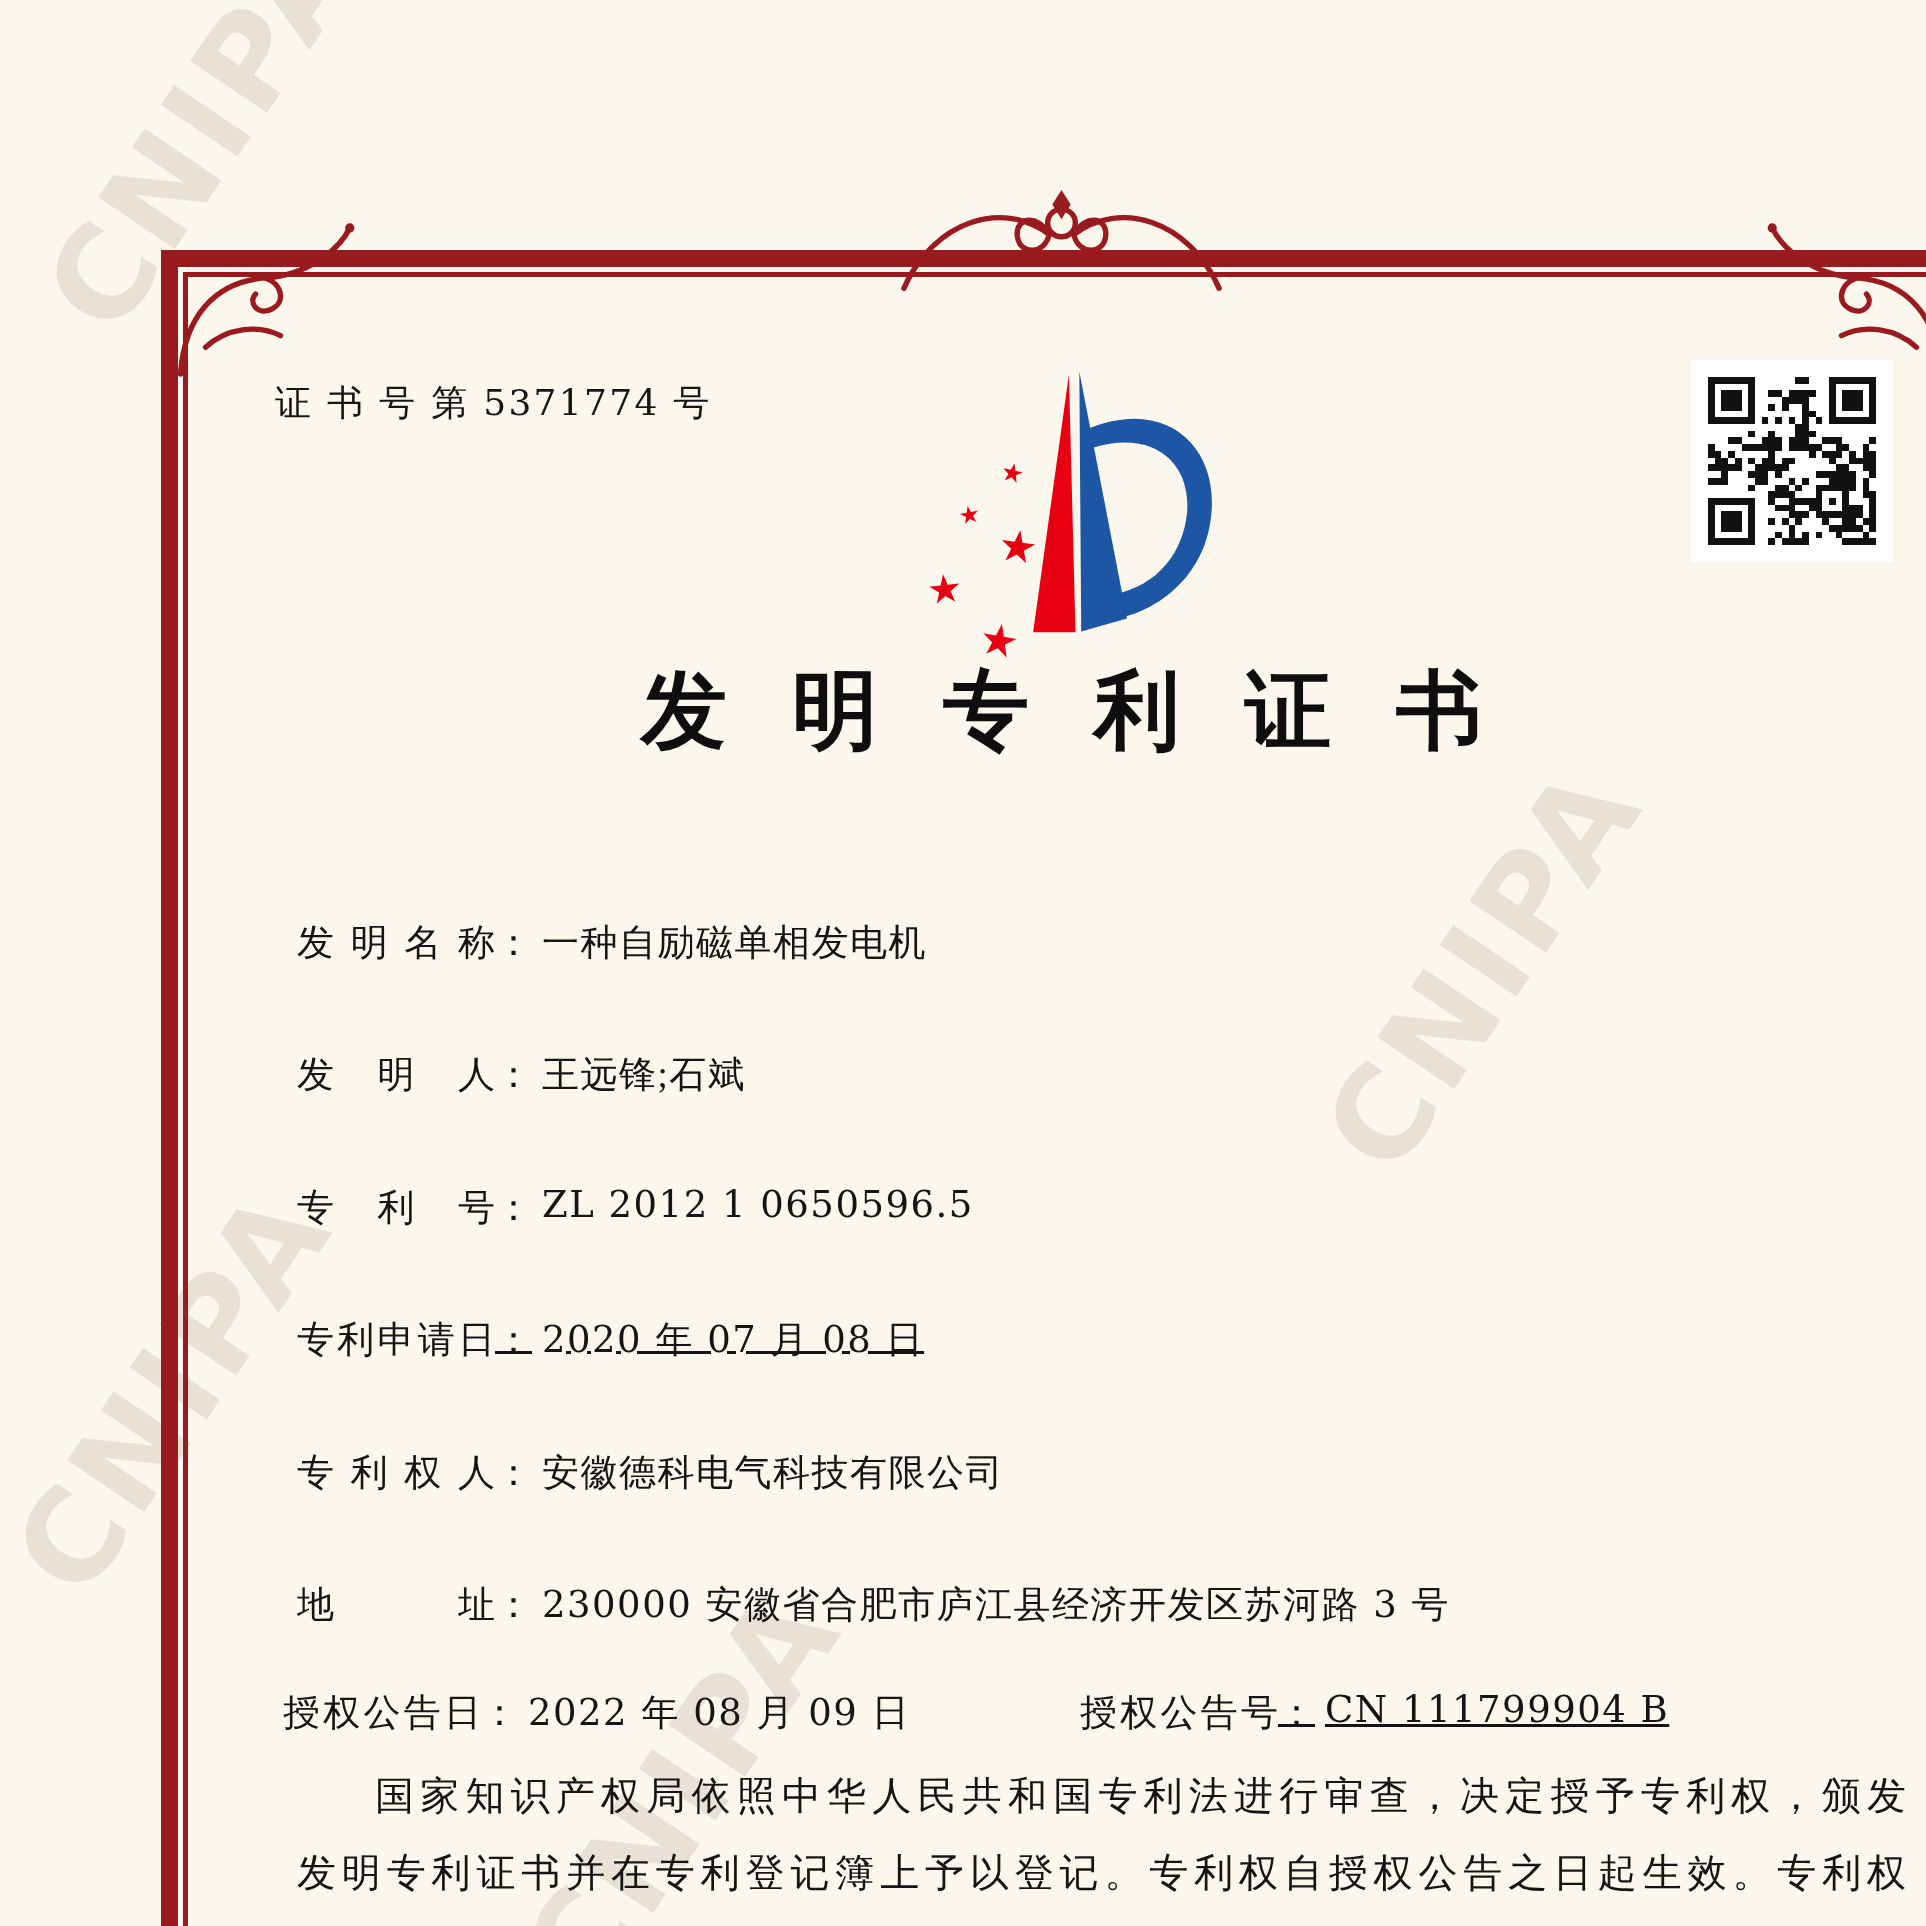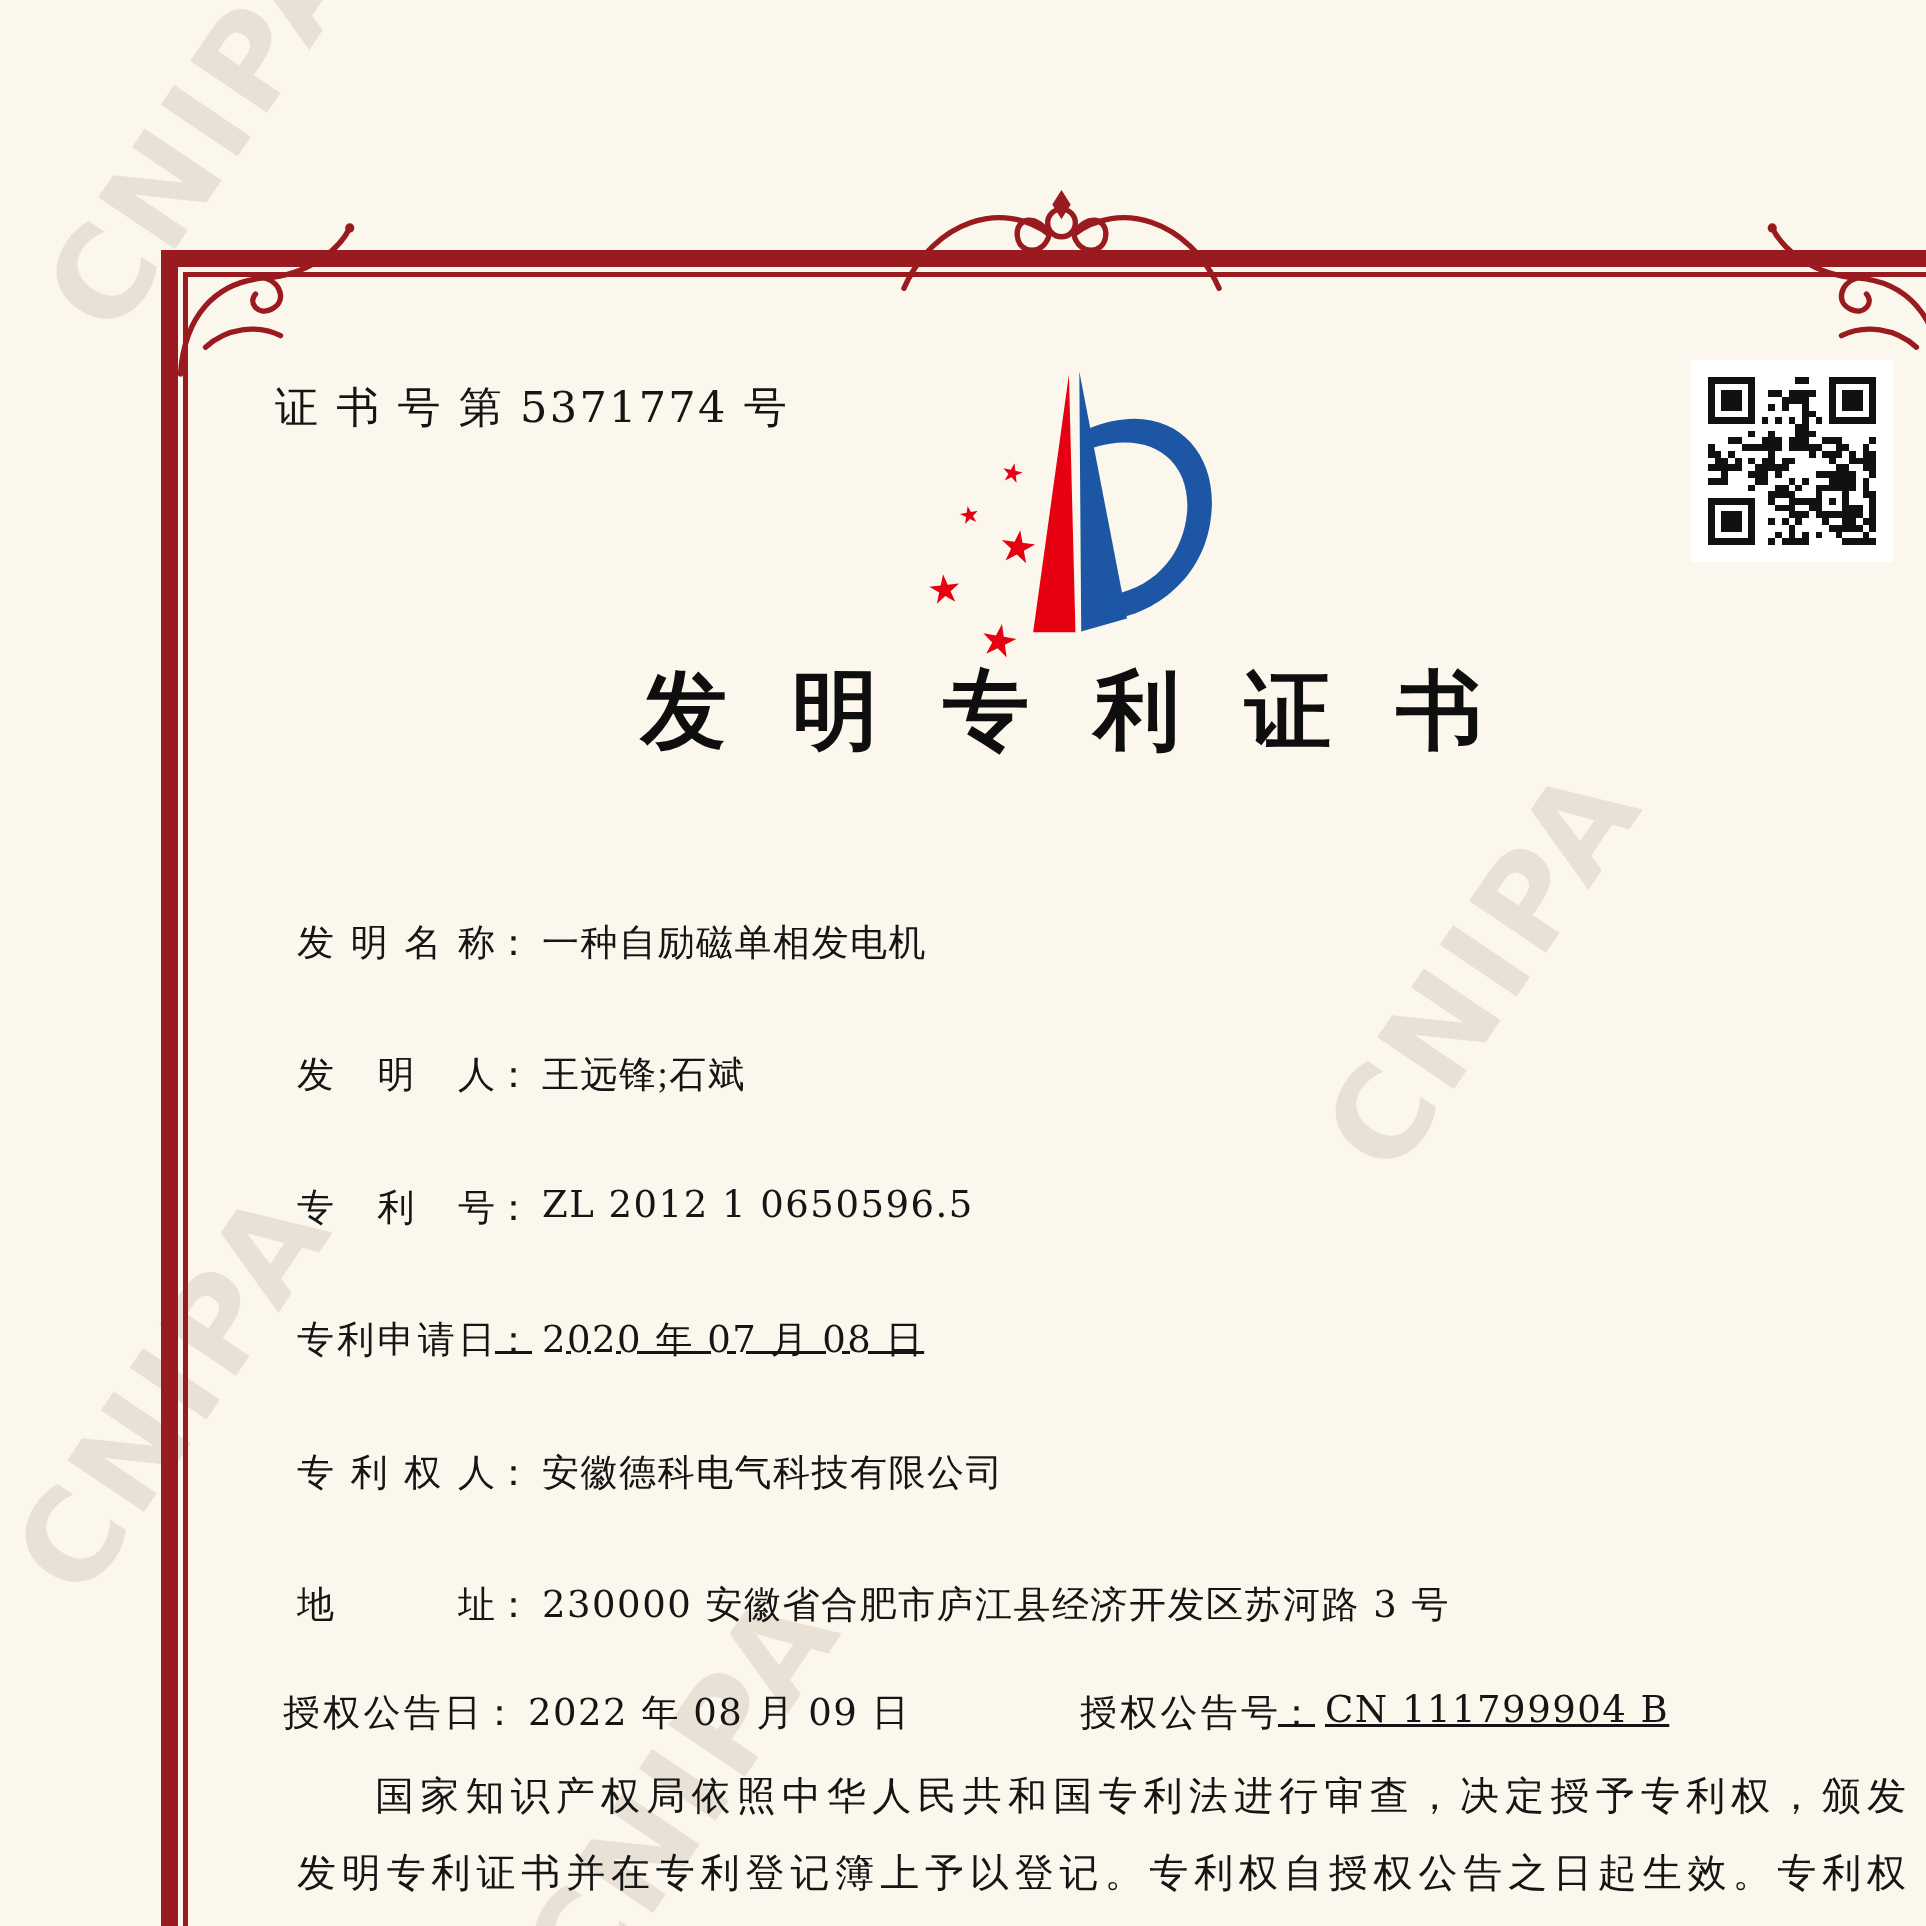--- a/index.html
+++ b/index.html
@@ -14,21 +14,21 @@
   
   .frame{position:absolute;left:161px;top:250px;width:1801px;height:2589px;
          border:17.7px solid var(--frame-red,#9a1b1f);box-sizing:border-box;z-index:1;}
   .frame-inner{position:absolute;left:4.6px;top:4.6px;right:4.6px;bottom:4.6px;
          border:5px solid var(--frame-red,#9a1b1f);}
   .orn{position:absolute;z-index:2;}
   .orn path,.orn circle{stroke:var(--frame-red,#9a1b1f);fill:none;stroke-width:14;stroke-linecap:round;}
   .orn .fill{fill:var(--frame-red,#9a1b1f);stroke:none;}
 
   
-  .certno{position:absolute;left:275px;top:379px;font-size:43px;letter-spacing:2.3px;z-index:2;}
+  .certno{position:absolute;left:275px;top:379px;font-size:36px;letter-spacing:2.3px;z-index:2;}
   .logo{position:absolute;left:913px;top:360px;width:308px;height:300px;z-index:2;}
   .qrbox{position:absolute;left:1691px;top:360px;width:202px;height:202px;background:#fff;z-index:2;}
   .qrbox svg{position:absolute;left:17.3px;top:17.3px;}
   .title{position:absolute;left:161px;width:1801px;top:653px;text-align:center;
          font-size:86px;font-weight:700;letter-spacing:65px;padding-left:65px;
          box-sizing:border-box;z-index:2;color:#0e0e0e;}
 
   
   .frow{position:absolute;left:297px;height:54px;font-size:37px;white-space:nowrap;z-index:2;}
   .flabel{display:inline-block;width:198px;text-align:justify;text-align-last:justify;vertical-align:top;}

